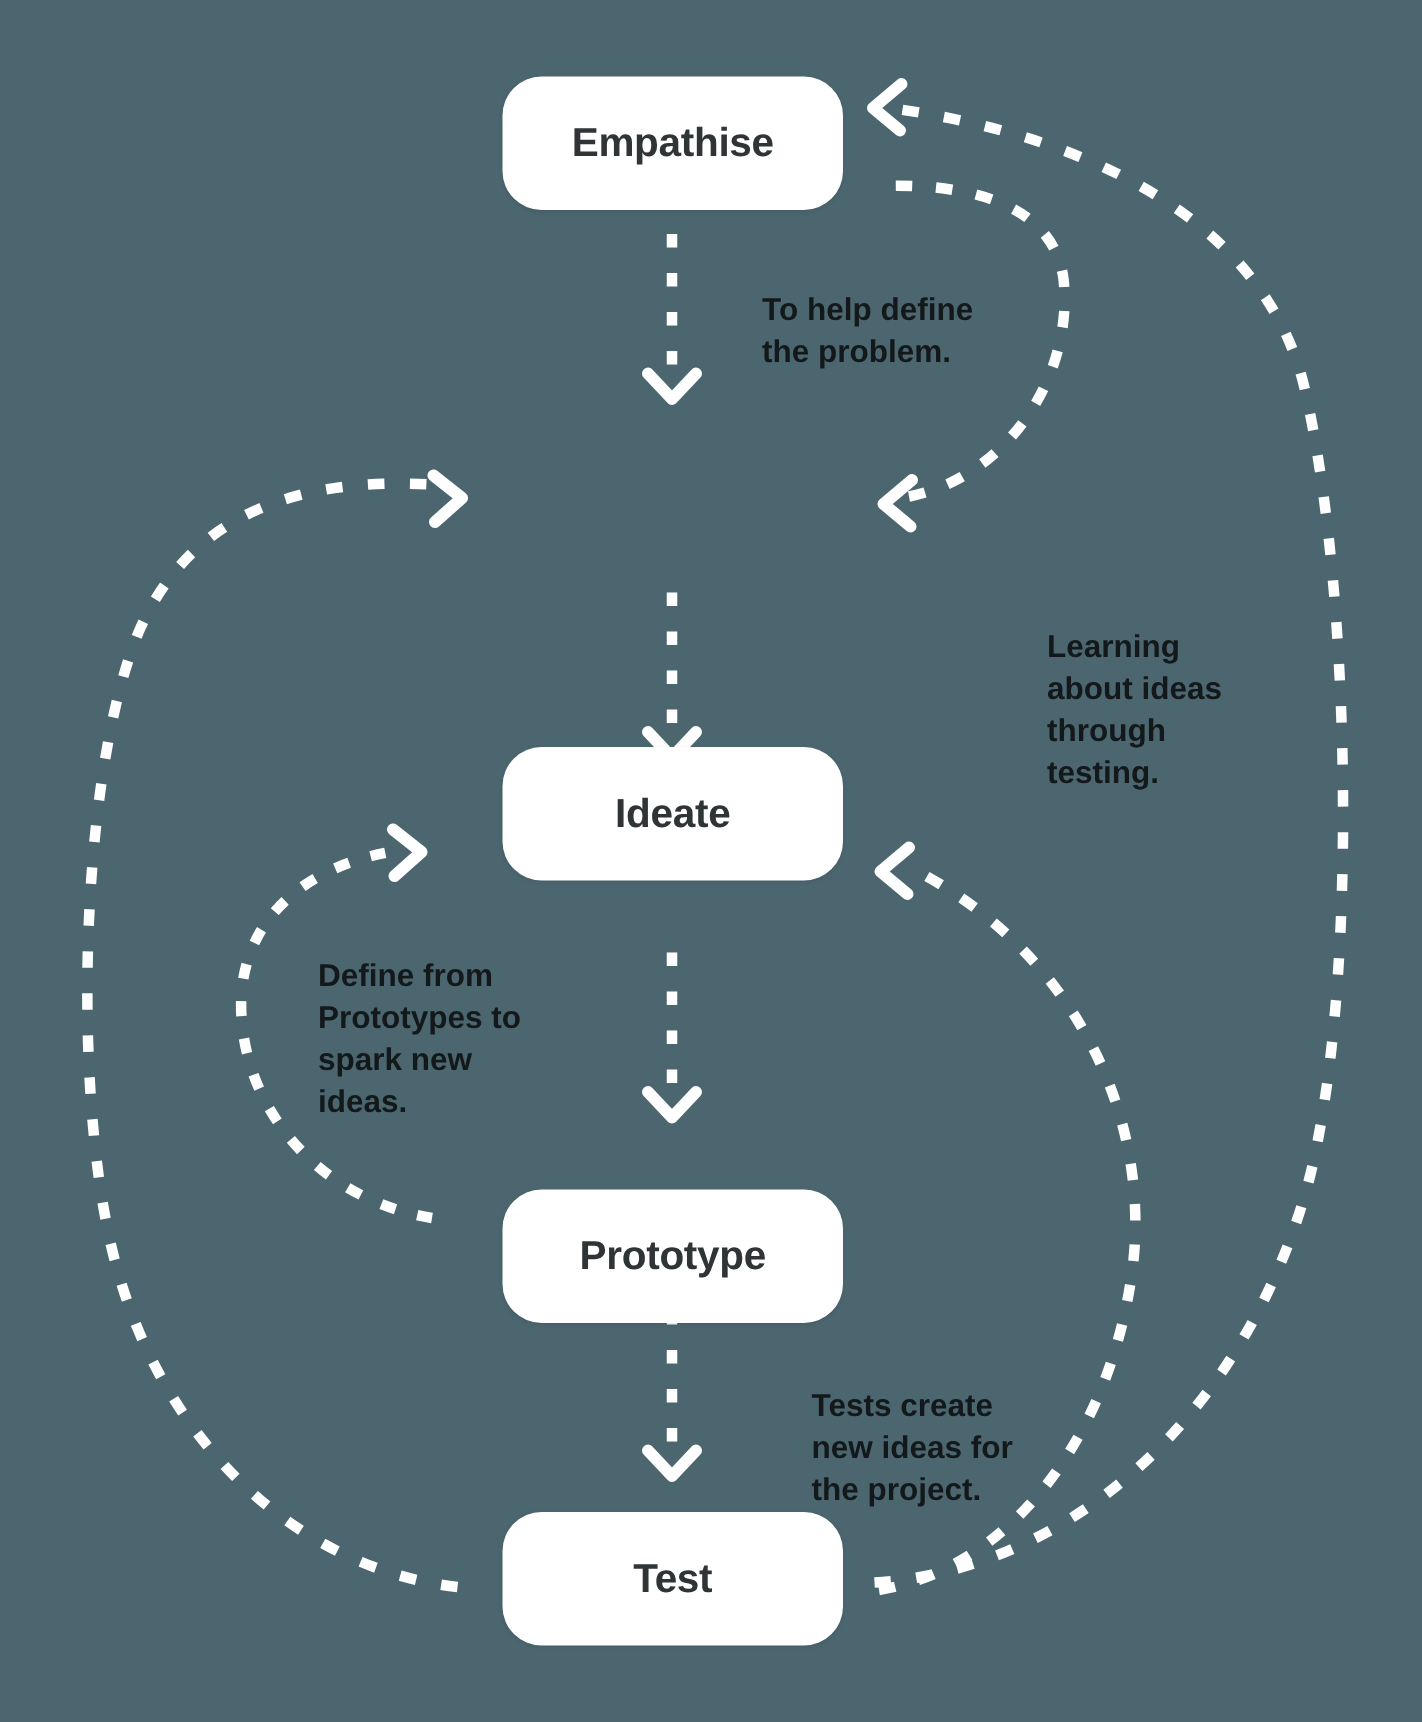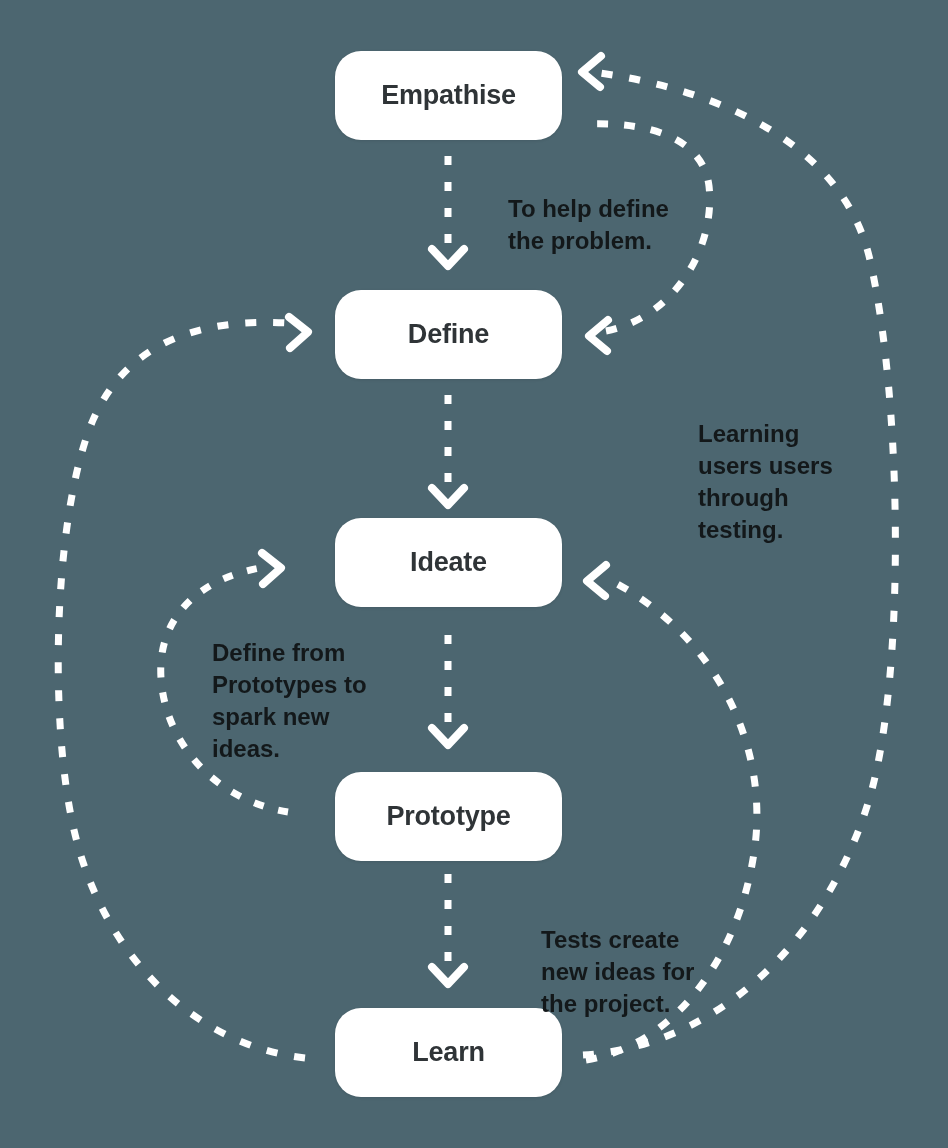--- a/index.html
+++ b/index.html
@@ -43,21 +43,21 @@
     font-weight: bold;
     font-size: 27px;
     color: #2f3437;
     letter-spacing: -0.2px;
     white-space: nowrap;
   }
   .annotation {
     position: absolute;
     font-family: "Liberation Sans", sans-serif;
     font-weight: bold;
-    font-size: 24px;
+    font-size: 21px;
     line-height: 1.33;
     color: #13181a;
     white-space: pre-line;
   }
   .ann-left   { text-align: left; }
   .ann-center { text-align: center; }
 </style>
 </head>
 <body>
 
@@ -91,41 +91,38 @@
     <path fill="none" stroke="#ffffff" stroke-width="8" stroke-linecap="round" stroke-linejoin="round" d="M262,553 L281,568 L263,584"></path>
 
     <path fill="none" stroke="#ffffff" stroke-width="7" stroke-linecap="butt" stroke-dasharray="11 17" d="M305,1058 C 198,1046 104,960 74,830 C 48,718 54,512 93,420 C 127,342 200,318 288,323"></path>
     <path fill="none" stroke="#ffffff" stroke-width="8" stroke-linecap="round" stroke-linejoin="round" d="M289,317 L308,332 L290,348"></path>
   </svg>
 
   <div class="node" style="left:335px; top:51px; width:227px; height:89px;">
     <span class="node-label">Empathise</span>
   </div>
 
-  <div class="node" style="left:335px; top:290px; width:227px; height:89px;">
-    <span class="node-label">Define</span>
-  </div>
 
-  <div class="node" style="left:335px; top:518px; width:227px; height:89px;">
+  <div class="node" style="left:335px; top:498px; width:227px; height:89px;">
     <span class="node-label">Ideate</span>
   </div>
 
-  <div class="node" style="left:335px; top:772px; width:227px; height:89px;">
+  <div class="node" style="left:335px; top:793px; width:227px; height:89px;">
     <span class="node-label">Prototype</span>
   </div>
 
   <div class="node" style="left:335px; top:1008px; width:227px; height:89px;">
-    <span class="node-label">Learn</span>
+    <span class="node-label">Test</span>
   </div>
 
   <div class="annotation ann-left" style="left:508px; top:193px; width:200px;">To help define
 the problem.</div>
 
   <div class="annotation ann-left" style="left:698px; top:418px; width:150px;">Learning
-users users
+about ideas
 through
 testing.</div>
 
   <div class="annotation ann-left" style="left:212px; top:637px; width:180px;">Define from
 Prototypes to
 spark new
 ideas.</div>
 
 
   <div class="annotation ann-left" style="left:541px; top:896px; width:175px;margin-top:28px;">Tests create

